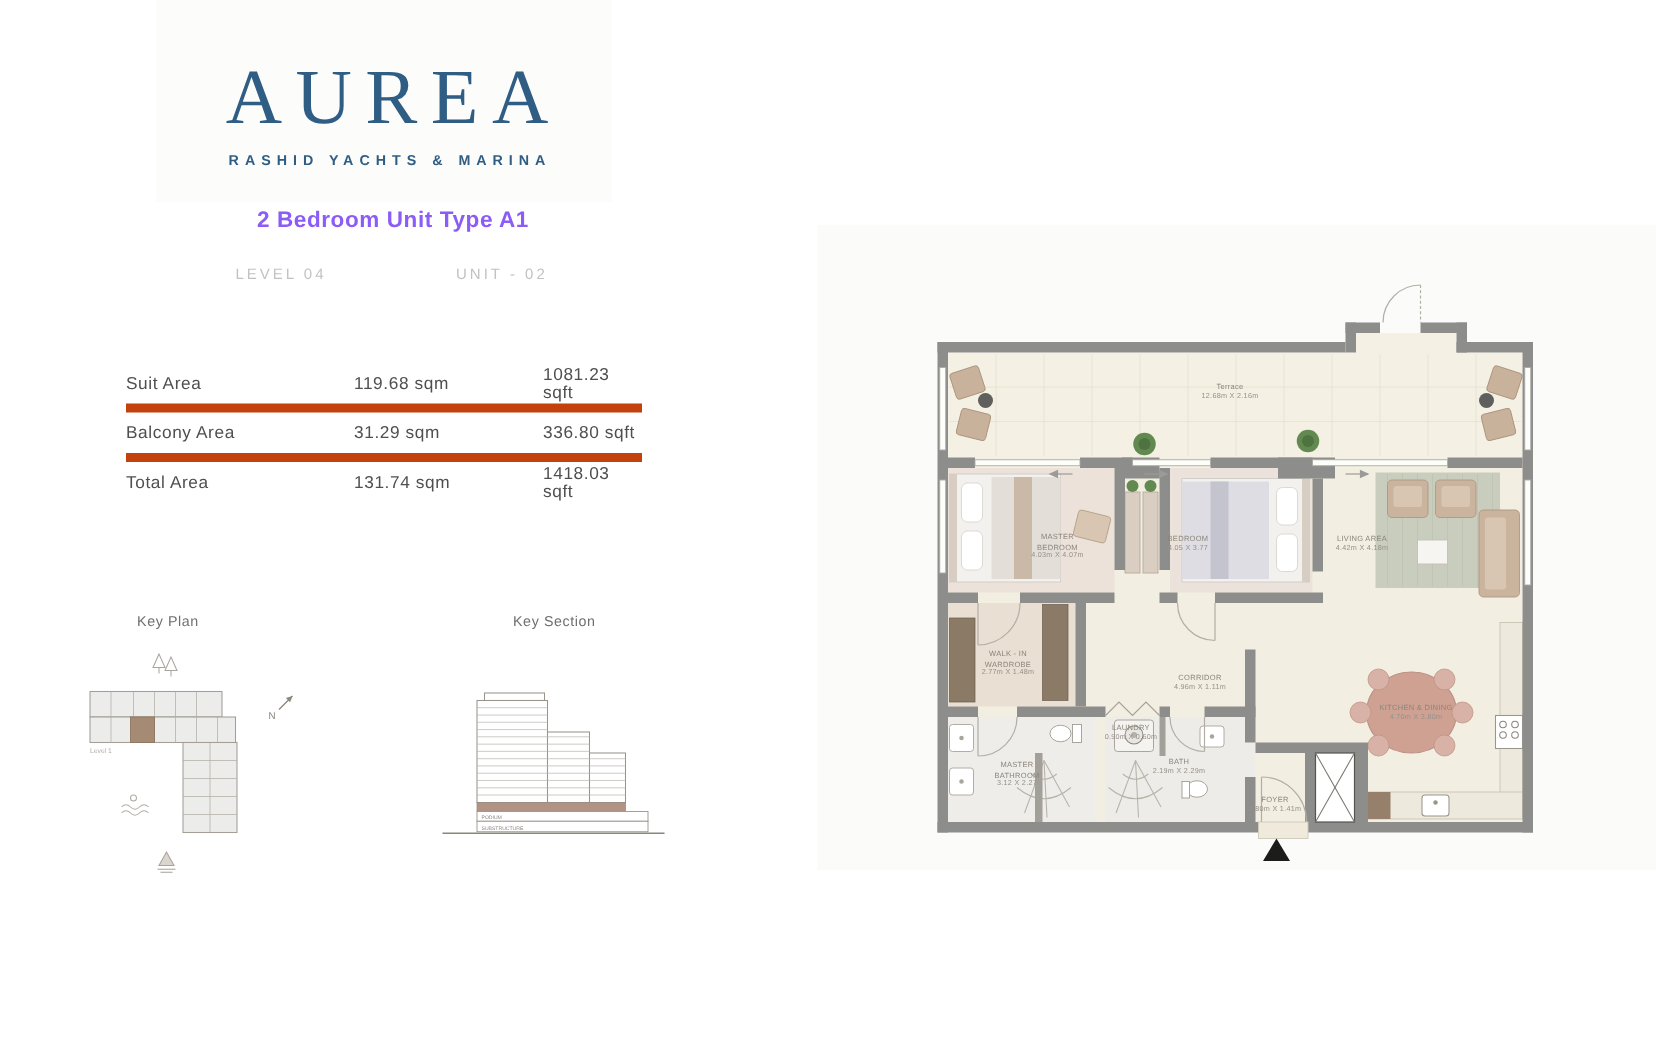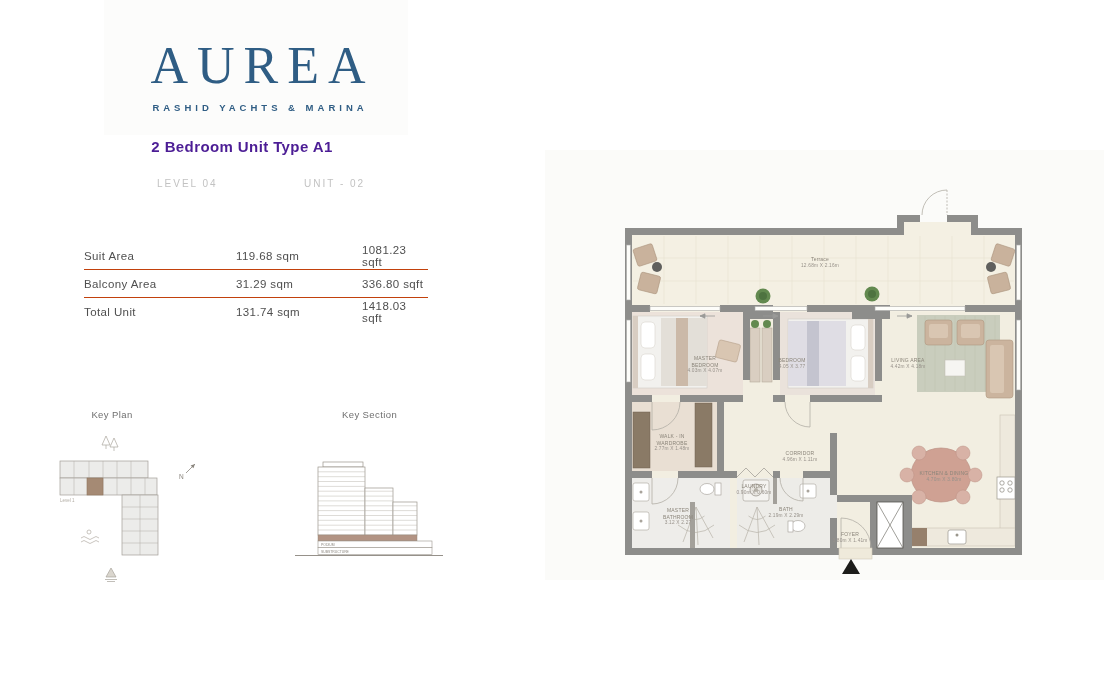--- a/index.html
+++ b/index.html
@@ -7,27 +7,27 @@
         font-family:"Liberation Sans",sans-serif;}
   .tint{position:absolute;background:#fbfbf9;}
   .logo-tint{left:104px;top:0;width:304px;height:135px;background:#fcfcfb;}
 
   
   .brand-block{position:absolute;left:104px;top:40px;width:308px;text-align:center;}
   .brand-logo{font-family:"Liberation Serif",serif;font-size:52px;line-height:1;
               color:#2f5d84;letter-spacing:9px;text-indent:9px;font-weight:400;}
   .brand-tagline{margin-top:10px;font-size:9.5px;color:#2f5d84;letter-spacing:4px;
                  text-indent:4px;font-weight:700;}
-  .unit-title{position:absolute;left:88px;top:138px;width:308px;text-align:center;
-              font-size:15px;font-weight:700;color:#4c1d95;letter-spacing:.4px;}
+  .unit-title{position:absolute;left:108px;top:138px;width:308px;text-align:center;
+              font-size:15px;font-weight:700;color:#8b5cf6;letter-spacing:.4px;}
   .meta-level{position:absolute;left:157px;top:178px;font-size:10px;color:#c2c2c2;letter-spacing:2px;}
   .meta-unit{position:absolute;left:304px;top:178px;font-size:10px;color:#c2c2c2;letter-spacing:2px;}
 
   .area-table{position:absolute;left:84px;top:242px;width:344px;}
-  .arow{display:flex;align-items:center;height:27px;border-bottom:1px solid #c2410c;
+  .arow{display:flex;align-items:center;height:27px;border-bottom:6px solid #c2410c;
         font-size:11.5px;color:#4f4f4f;letter-spacing:.4px;}
   .arow:last-child{border-bottom:none;}
   .arow .c1{width:152px;}
   .arow .c2{width:126px;}
   .arow .c3{flex:1;}
 
   .keyplan-title{position:absolute;left:84px;top:409px;width:56px;text-align:center;
                  font-size:9.5px;color:#6f6f6f;letter-spacing:.4px;}
   .keysection-title{position:absolute;left:318px;top:409px;font-size:9.5px;color:#6f6f6f;letter-spacing:.4px;margin-left:24px;}
   .keyplan-svg{position:absolute;left:48px;top:428px;}
@@ -61,21 +61,21 @@
       <span class="c1">Suit Area</span>
       <span class="c2">119.68 sqm</span>
       <span class="c3">1081.23 sqft</span>
     </div>
     <div class="arow">
       <span class="c1">Balcony Area</span>
       <span class="c2">31.29 sqm</span>
       <span class="c3">336.80 sqft</span>
     </div>
     <div class="arow">
-      <span class="c1">Total Unit</span>
+      <span class="c1">Total Area</span>
       <span class="c2">131.74 sqm</span>
       <span class="c3">1418.03 sqft</span>
     </div>
   </div>
 
   <div class="keyplan-title">Key Plan</div>
   <svg class="keyplan-svg" width="152" height="160" viewBox="0 0 152 160">
     <g stroke="#aaa69d" stroke-width="0.7" fill="none">
       <path d="M58 8 L54 17 L62 17 Z M58 17 L58 21"></path>
       <path d="M66 10 L62 19 L70 19 Z M66 19 L66 23"></path>

